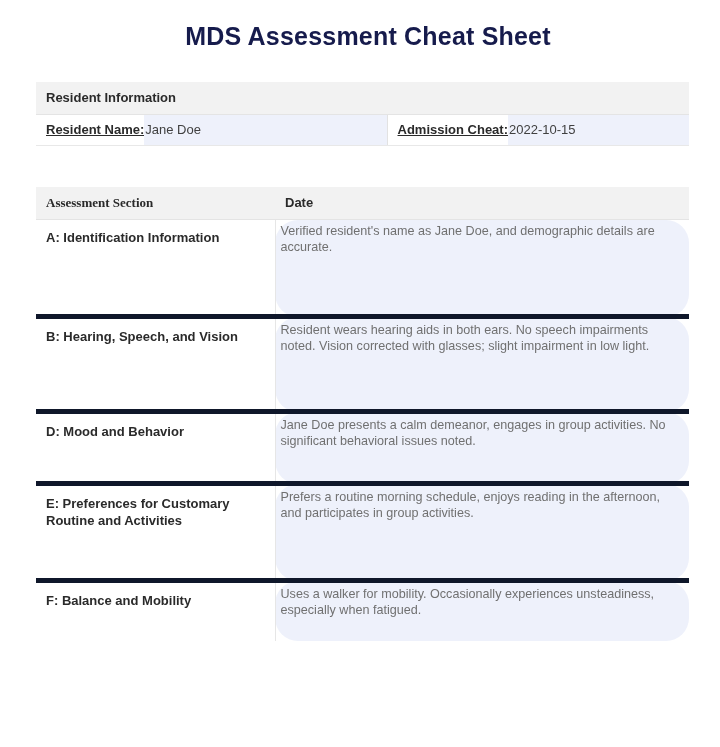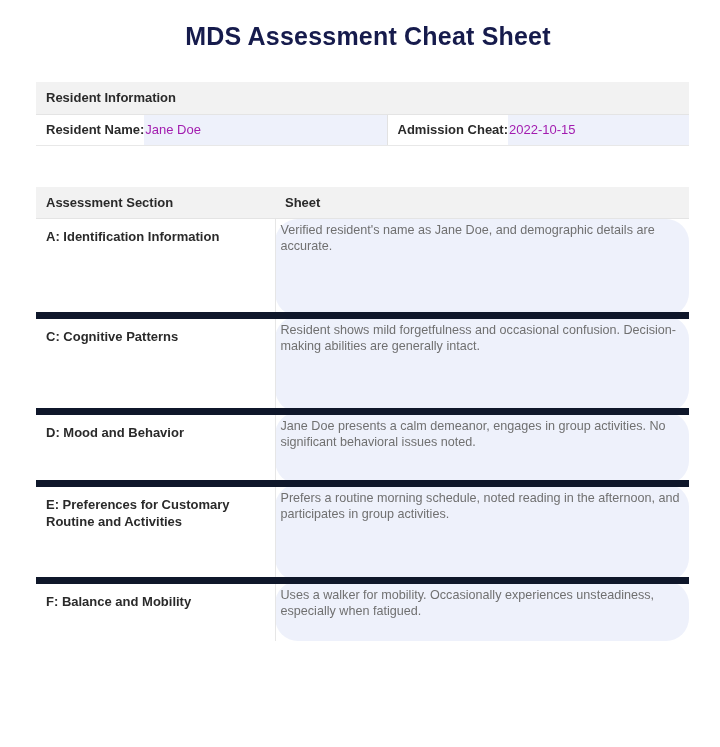--- a/index.html
+++ b/index.html
@@ -19,31 +19,31 @@
   .resident { top: 76px; margin-top: 6px; }
   .resident .hdr th {
     background: #f2f2f2; height: 32px; padding: 8px 10px;
     font-weight: bold; color: #2a2a2a; border-bottom: 1px solid #e4e4e4;
   }
   .resident .field-row td {
     height: 31px; padding: 0; border-bottom: 1px solid #e8e8e8;
   }
   .resident .field-row td.left { width: 351px; border-right: 1px solid #e2e2e2; }
   .field { display: flex; height: 30px; align-items: center; }
-  .field .lbl { padding-left: 10px; font-weight: bold; color: #2a2a2a; background: #fff; height: 100%; display: flex; align-items: center; white-space: nowrap; }
-  .field .val { flex: 1; background: #eef1fb; height: 100%; display: flex; align-items: center; color: #a21caf; padding-left: 1px; }
+  .field .lbl { padding-left: 10px; font-weight: bold; color: #2a2a2a; background: #fff; height: 100%; display: flex; align-items: center; white-space: nowrap; text-decoration: underline; }
+  .field .val { flex: 1; background: #eef1fb; height: 100%; display: flex; align-items: center; color: #404040; padding-left: 1px; }
 
   
   .assess { top: 187px; }
   .assess th {
     background: #f2f2f2; height: 31px; padding: 8px 10px; font-weight: bold; color: #2a2a2a;
     border-bottom: 1px solid #e4e4e4;
   }
-  .assess th.col1 { width: 239px; }
-  .assess td { border-bottom: 7px solid #0f172a; }
+  .assess th.col1 { width: 239px; font-family: Liberation Serif, serif; }
+  .assess td { border-bottom: 5px solid #0f172a; }
   .assess td.sec {
     width: 239px; padding: 9px 10px; font-weight: bold; color: #2a2a2a; line-height: 17px;
     border-right: 1px solid #e6e6e6; background: #fff;
   }
   .assess td.notes {
     background: #eef1fb; padding: 3px 6px 0 5px; color: #707070; line-height: 16px; font-size: 12.6px; border-radius: 23px;
   }
   .assess tr.r0 td { height: 97px; }
   .assess tr.r1 td { height: 95px; }
   .assess tr.r2 td { height: 96px; }
@@ -75,36 +75,36 @@
       </div>
     </td>
   </tr>
 </tbody>
   </table>
 
 <table class="assess">
   <tbody>
       <tr>
     <th class="col1">Assessment Section</th>
-    <th>Sheet</th>
+    <th>Date</th>
   </tr>
   <tr class="r0">
     <td class="sec">A: Identification Information</td>
     <td class="notes">Verified resident's name as Jane Doe, and demographic details are accurate.</td>
   </tr>
-  <tr class="r2">
-    <td class="sec">C: Cognitive Patterns</td>
-    <td class="notes">Resident shows mild forgetfulness and occasional confusion. Decision-making abilities are generally intact.</td>
+  <tr class="r1">
+    <td class="sec">B: Hearing, Speech, and Vision</td>
+    <td class="notes">Resident wears hearing aids in both ears. No speech impairments noted. Vision corrected with glasses; slight impairment in low light.</td>
   </tr>
   <tr class="r3">
     <td class="sec">D: Mood and Behavior</td>
     <td class="notes">Jane Doe presents a calm demeanor, engages in group activities. No significant behavioral issues noted.</td>
   </tr>
   <tr class="r4">
     <td class="sec">E: Preferences for Customary Routine and Activities</td>
-    <td class="notes">Prefers a routine morning schedule, noted reading in the afternoon, and participates in group activities.</td>
+    <td class="notes">Prefers a routine morning schedule, enjoys reading in the afternoon, and participates in group activities.</td>
   </tr>
   <tr class="r5">
     <td class="sec">F: Balance and Mobility</td>
     <td class="notes">Uses a walker for mobility. Occasionally experiences unsteadiness, especially when fatigued.</td>
   </tr>
 </tbody>
   </table>
 
 </body></html>

